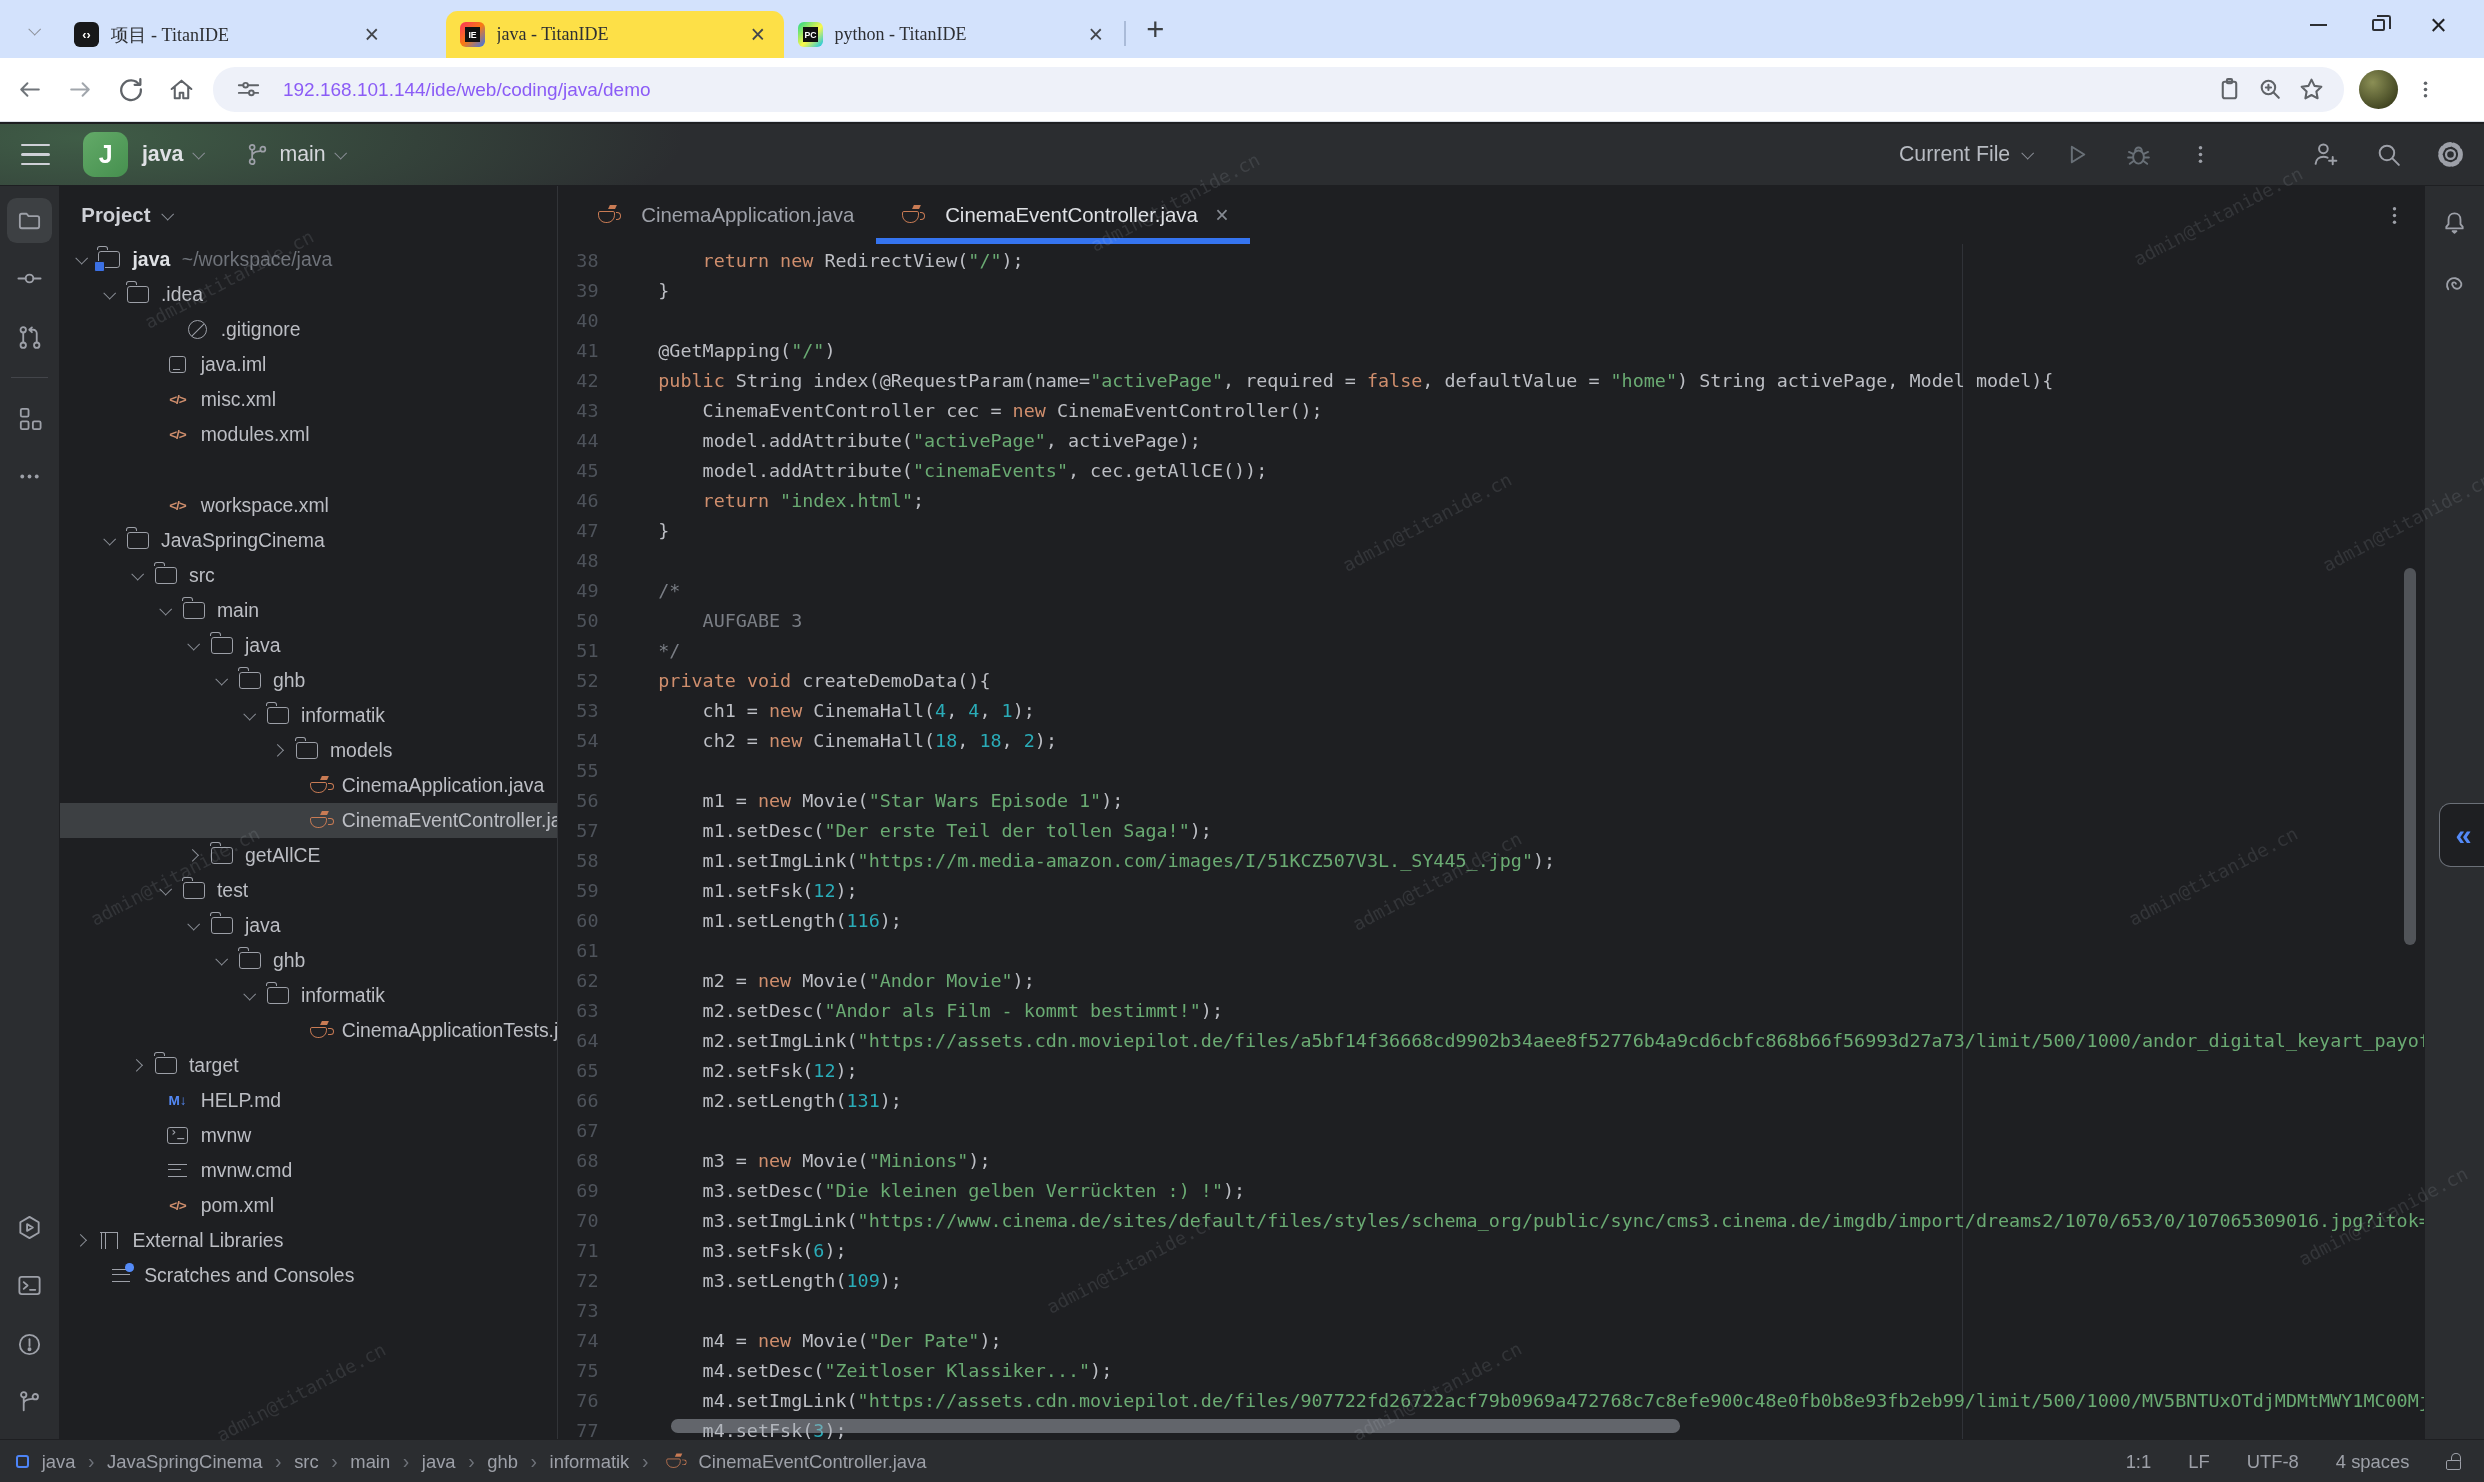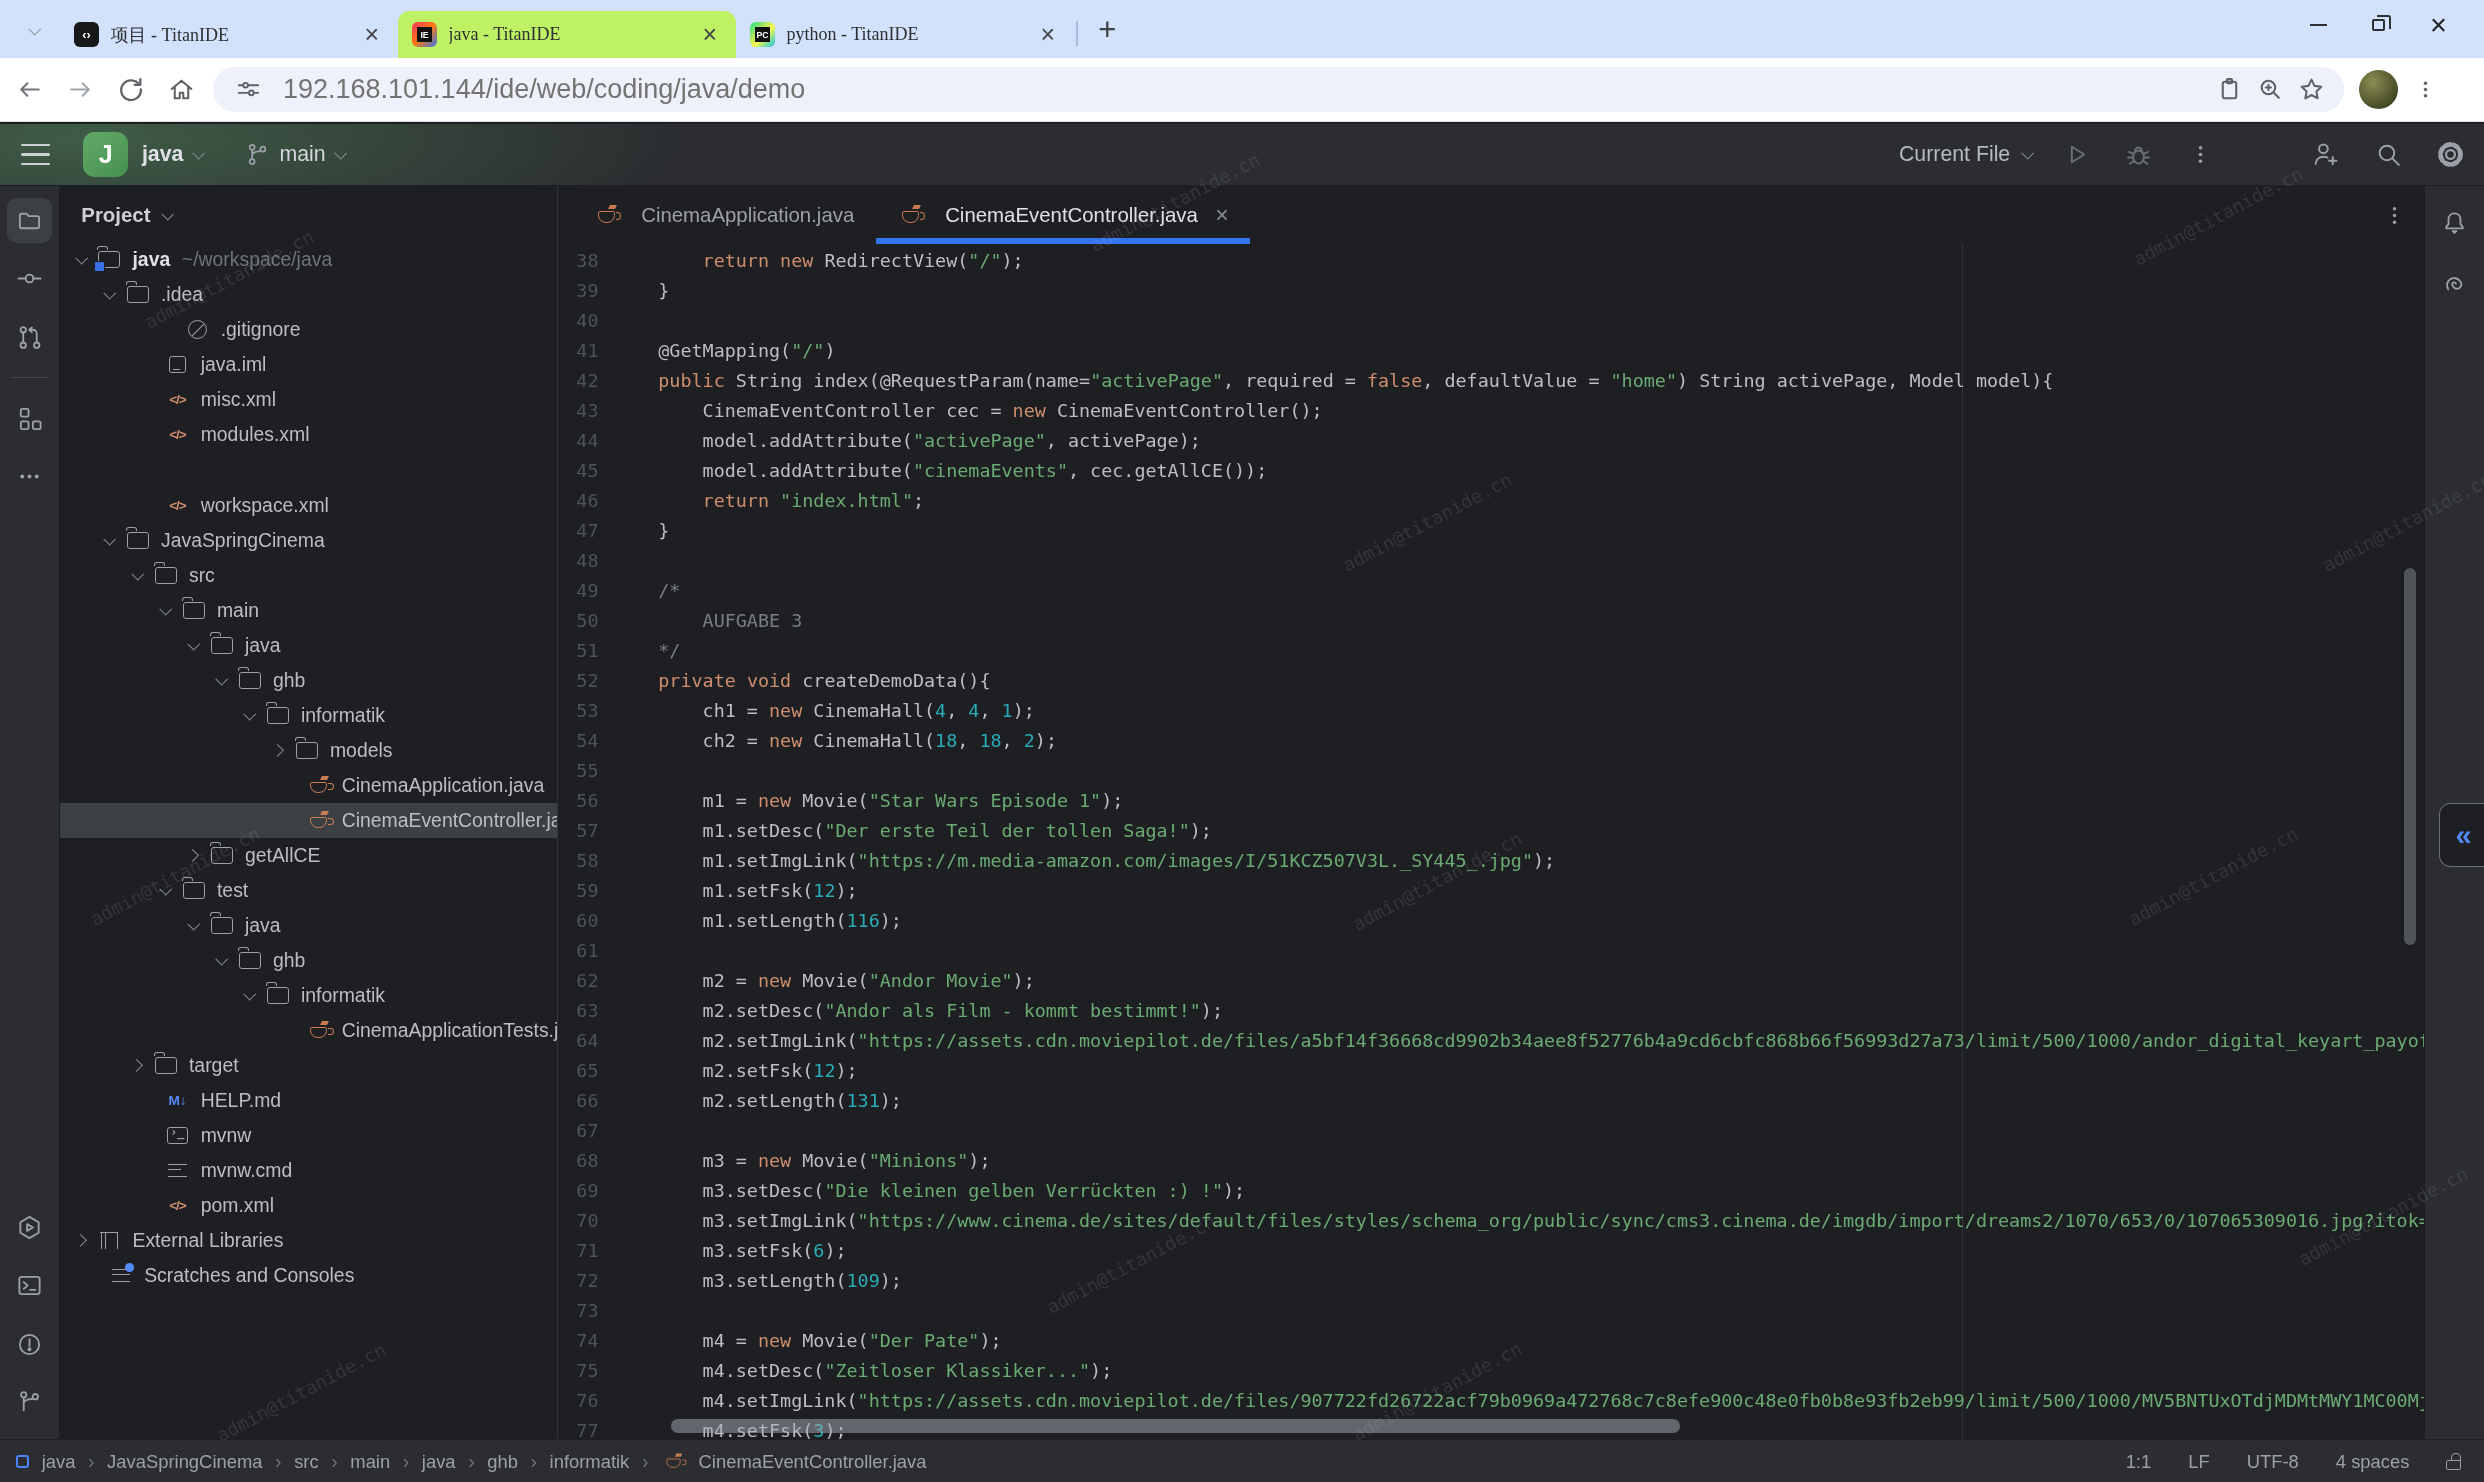--- a/index.html
+++ b/index.html
@@ -5,40 +5,40 @@
   * { margin:0; padding:0; box-sizing:border-box; }
   html,body { background:#1e1f22; }
   body { font-family:"Liberation Sans", sans-serif; }
   .screen { position:relative; width:2484px; height:1483px; overflow:hidden; background:#1e1f22; }
 
   
   .tabstrip { height:58px; background:#d3e2fc; display:flex; align-items:flex-end; position:relative; }
   .tabsearch { width:39px; height:39px; margin:0 7.8px 7.8px 13.6px; display:flex; align-items:center; justify-content:center; }
   .btab { height:47px; display:flex; align-items:center; padding:0 15.5px 0 13.6px; border-radius:11.6px 11.6px 0 0; width:338px; position:relative; }
   .btab .ttitle { font-size:18px; color:#2d2f33; margin-left:11.6px; flex:1; white-space:nowrap; overflow:hidden;font-family:Liberation Serif, serif; }
-  .btab.active { background:#bef264; }
+  .btab.active { background:#fde047;margin-left:48px; }
   .btab .tclose { font-size:25px; color:#44474c; line-height:1; padding:0 3.9px; }
   .tsep { width:1.9px; height:25px; background:#aabbd8; margin:0 7.8px 11.6px 1.9px; }
   .newtab { font-size:31px; color:#3c4043; margin:0 0 9.7px 3.9px; width:35px; text-align:center; }
   .favicon { width:25px; height:25px; border-radius:5.8px; flex:none; display:flex; align-items:center; justify-content:center; font-weight:700; }
   .fav-titanide { background:#17181a; color:#fff; font-size:12.6px; }
   .fav-intellij { background:linear-gradient(135deg,#fe315d,#f97a12 50%,#3574f0); position:relative; }
   .fav-intellij i, .fav-pycharm i { position:absolute; inset:4.9px; background:#111; display:block; }
   .fav-intellij em, .fav-pycharm em { position:relative; color:#fff; font-style:normal; font-size:8.7px; font-weight:700; }
   .fav-pycharm { background:linear-gradient(135deg,#21d789,#fcf84a 55%,#07c3f2); position:relative; }
   .wincontrols { position:absolute; right:0; top:0; height:50px; display:flex; align-items:center; gap:27px; padding:0 29px; }
   .wc { width:33px; height:33px; display:flex; align-items:center; justify-content:center; color:#202124; }
   .wc-min i { display:block; width:17.5px; height:0; border-top:2.4px solid #2d2f33; }
   .wc-restore i { display:block; width:12.6px; height:12.6px; border:2.4px solid #2d2f33; border-radius:1.9px; position:relative; }
   .wc-restore i::before { content:""; position:absolute; top:-5.8px; left:2.9px; width:11.6px; height:11.6px; border-top:2.4px solid #2d2f33; border-right:2.4px solid #2d2f33; border-radius:0 2.9px 0 0; }
   .wc-close { font-size:29px; line-height:1; }
   .toolbar { height:64px; background:#ffffff; display:flex; align-items:center; border-bottom:1.9px solid #dadfe6; }
   .navbtn { width:43px; height:43px; display:flex; align-items:center; justify-content:center; margin-left:7.8px; flex:none; }
   .omnibox { height:45px; background:#eef1f9; border-radius:22px; flex:1; max-width:2131px; margin-left:9.7px; display:flex; align-items:center; padding:0 11.6px 0 15.5px; }
-  .omnibox .url { font-size:27px; color:#737373; flex:1; margin-left:13.6px; white-space:nowrap; overflow:hidden; }
+  .omnibox .url { font-size:19px; color:#8b5cf6; flex:1; margin-left:13.6px; white-space:nowrap; overflow:hidden; }
   .obicon { width:41px; height:41px; display:flex; align-items:center; justify-content:center; flex:none; }
   .avatar { width:39px; height:39px; border-radius:50%; margin-left:15.5px; flex:none;
             background:radial-gradient(circle at 35% 32%, #8b8f55, #55592f 55%, #333617 90%); }
   .kebab { width:39px; height:43px; display:flex; align-items:center; justify-content:center; margin:0 9.7px 0 7.8px; flex:none; }
 
   
   .ide { position:absolute; top:124px; left:0; right:0; bottom:0; background:#1e1f22; display:flex; flex-direction:column; }
   .ihead { height:62px; background:#2b2d30; border-bottom:1px solid #1e1f22; display:flex; align-items:center; padding:0 17.5px 0 21.3px; position:relative; overflow:hidden; flex:none; }
   .ihead::before { content:""; position:absolute; left:-136px; top:-87px; width:873px; height:252px; pointer-events:none;
                    background:radial-gradient(ellipse at 25% 40%, rgba(88,150,98,.45), rgba(88,150,98,0) 65%); }

